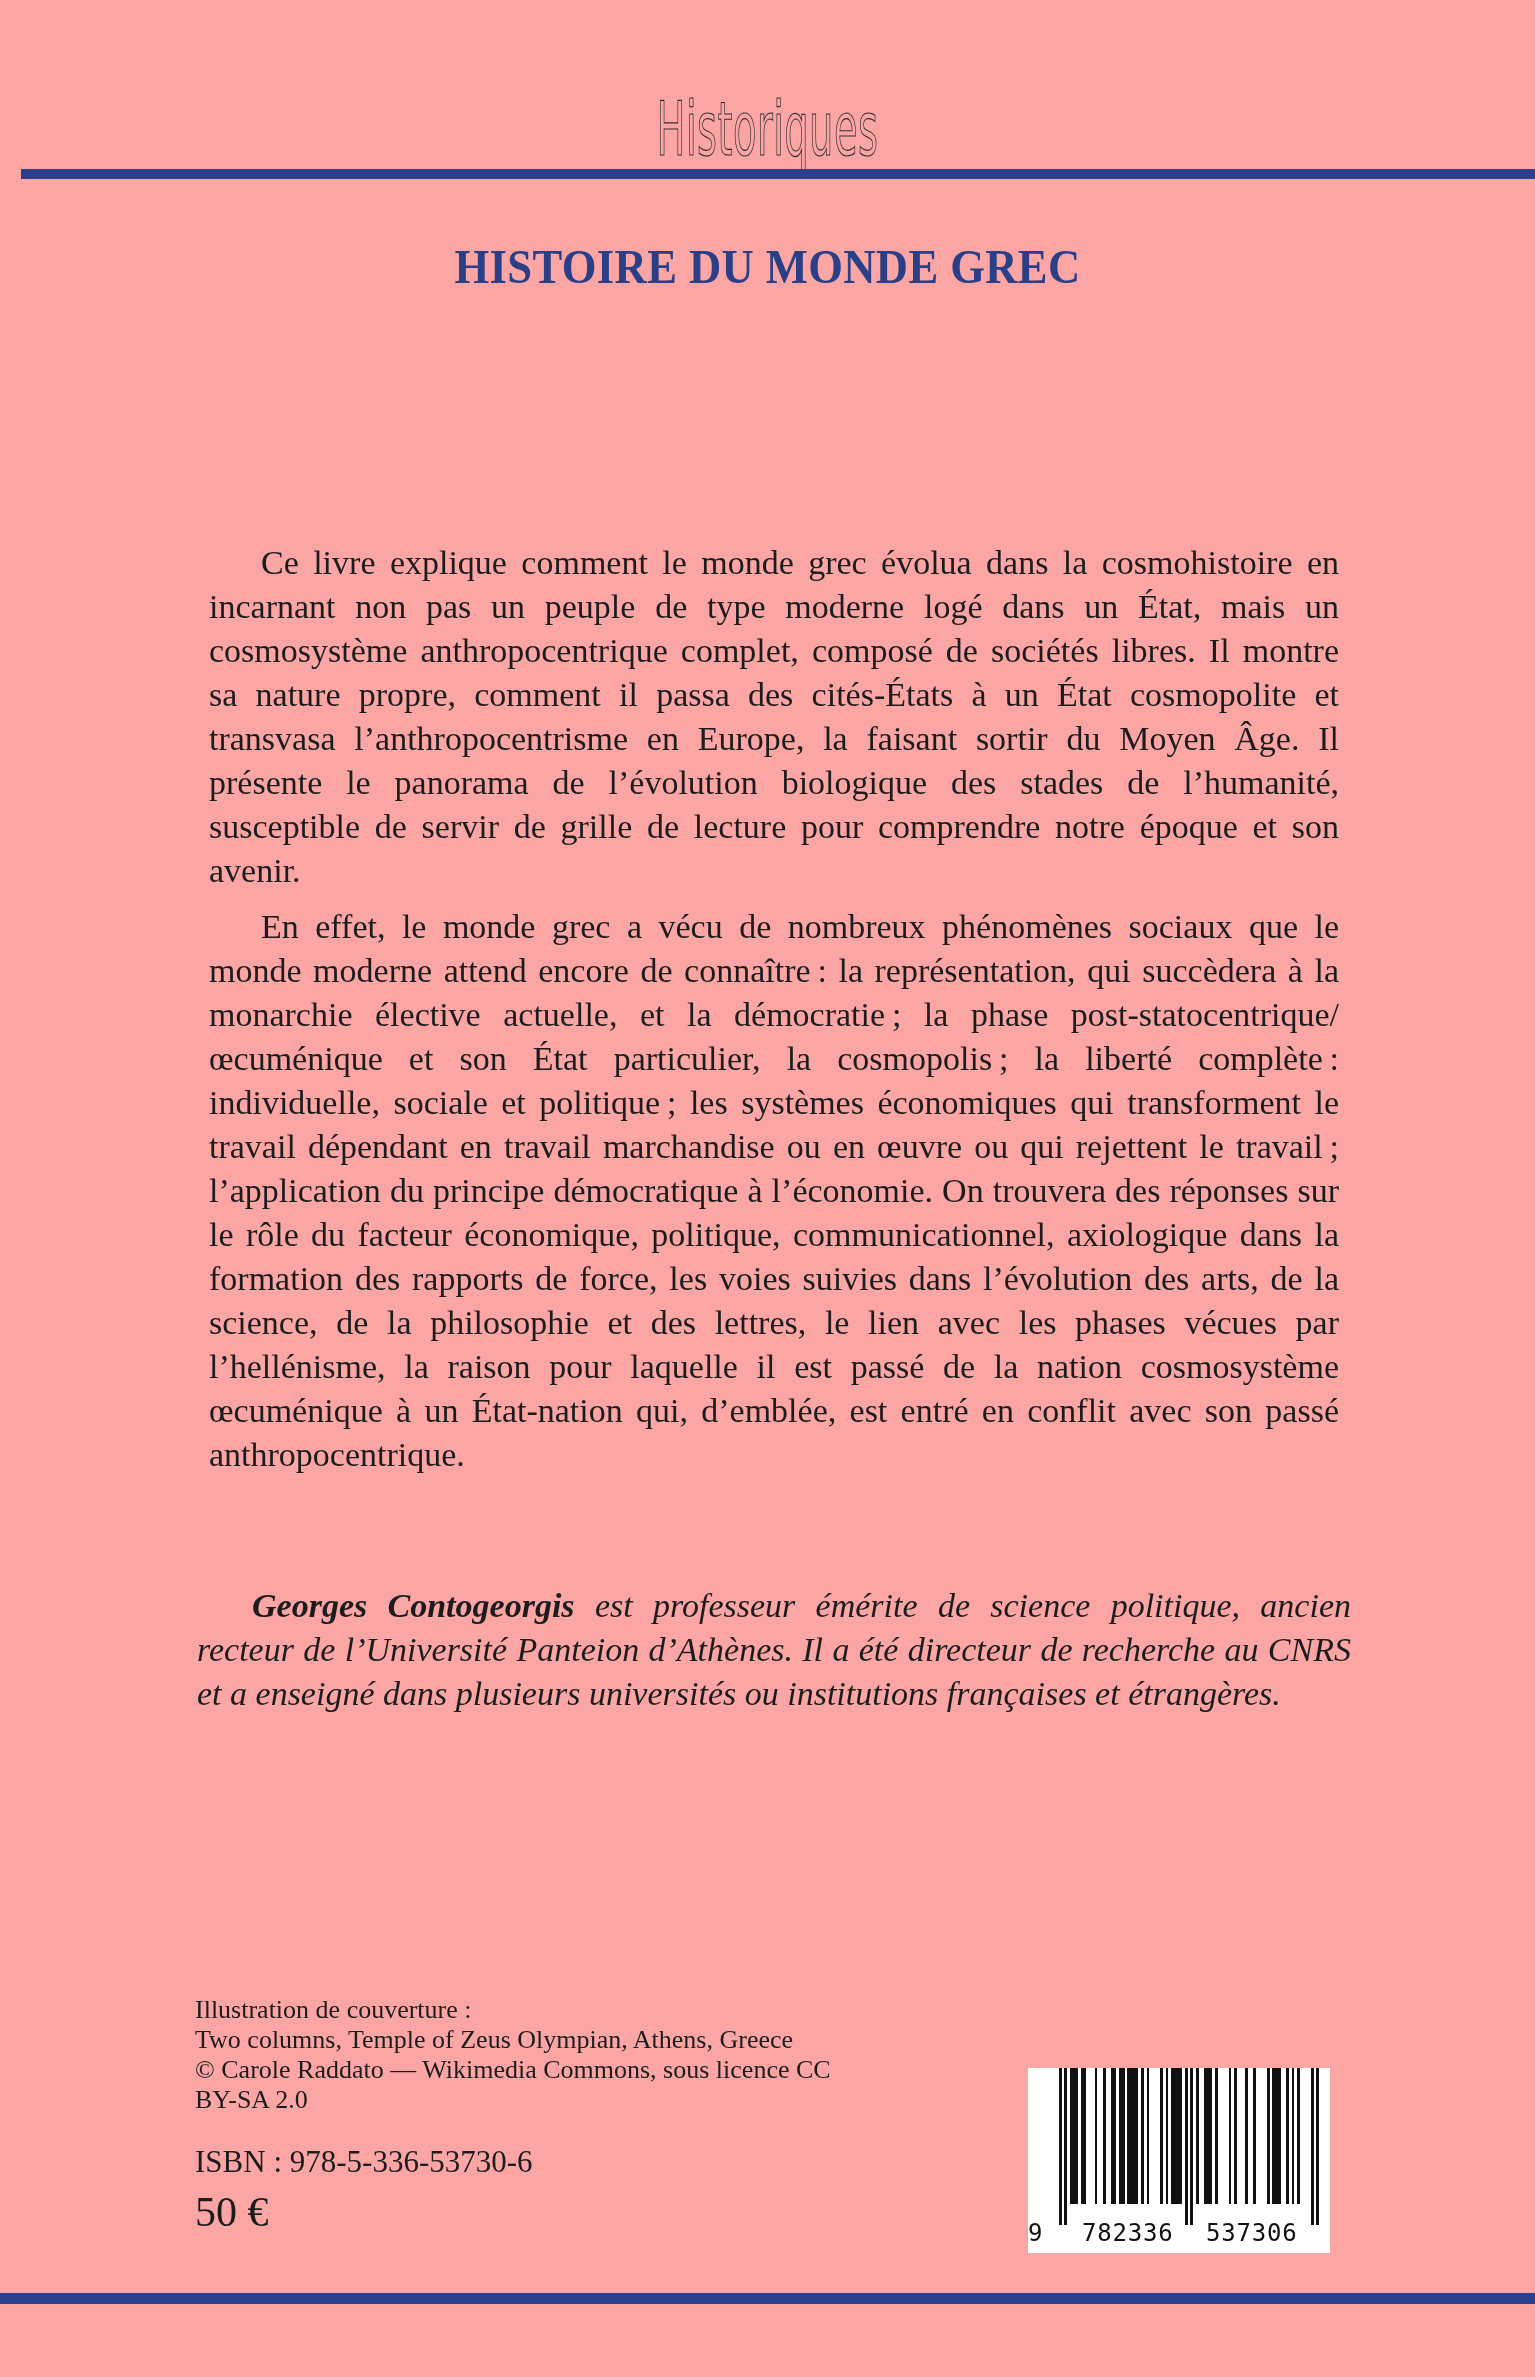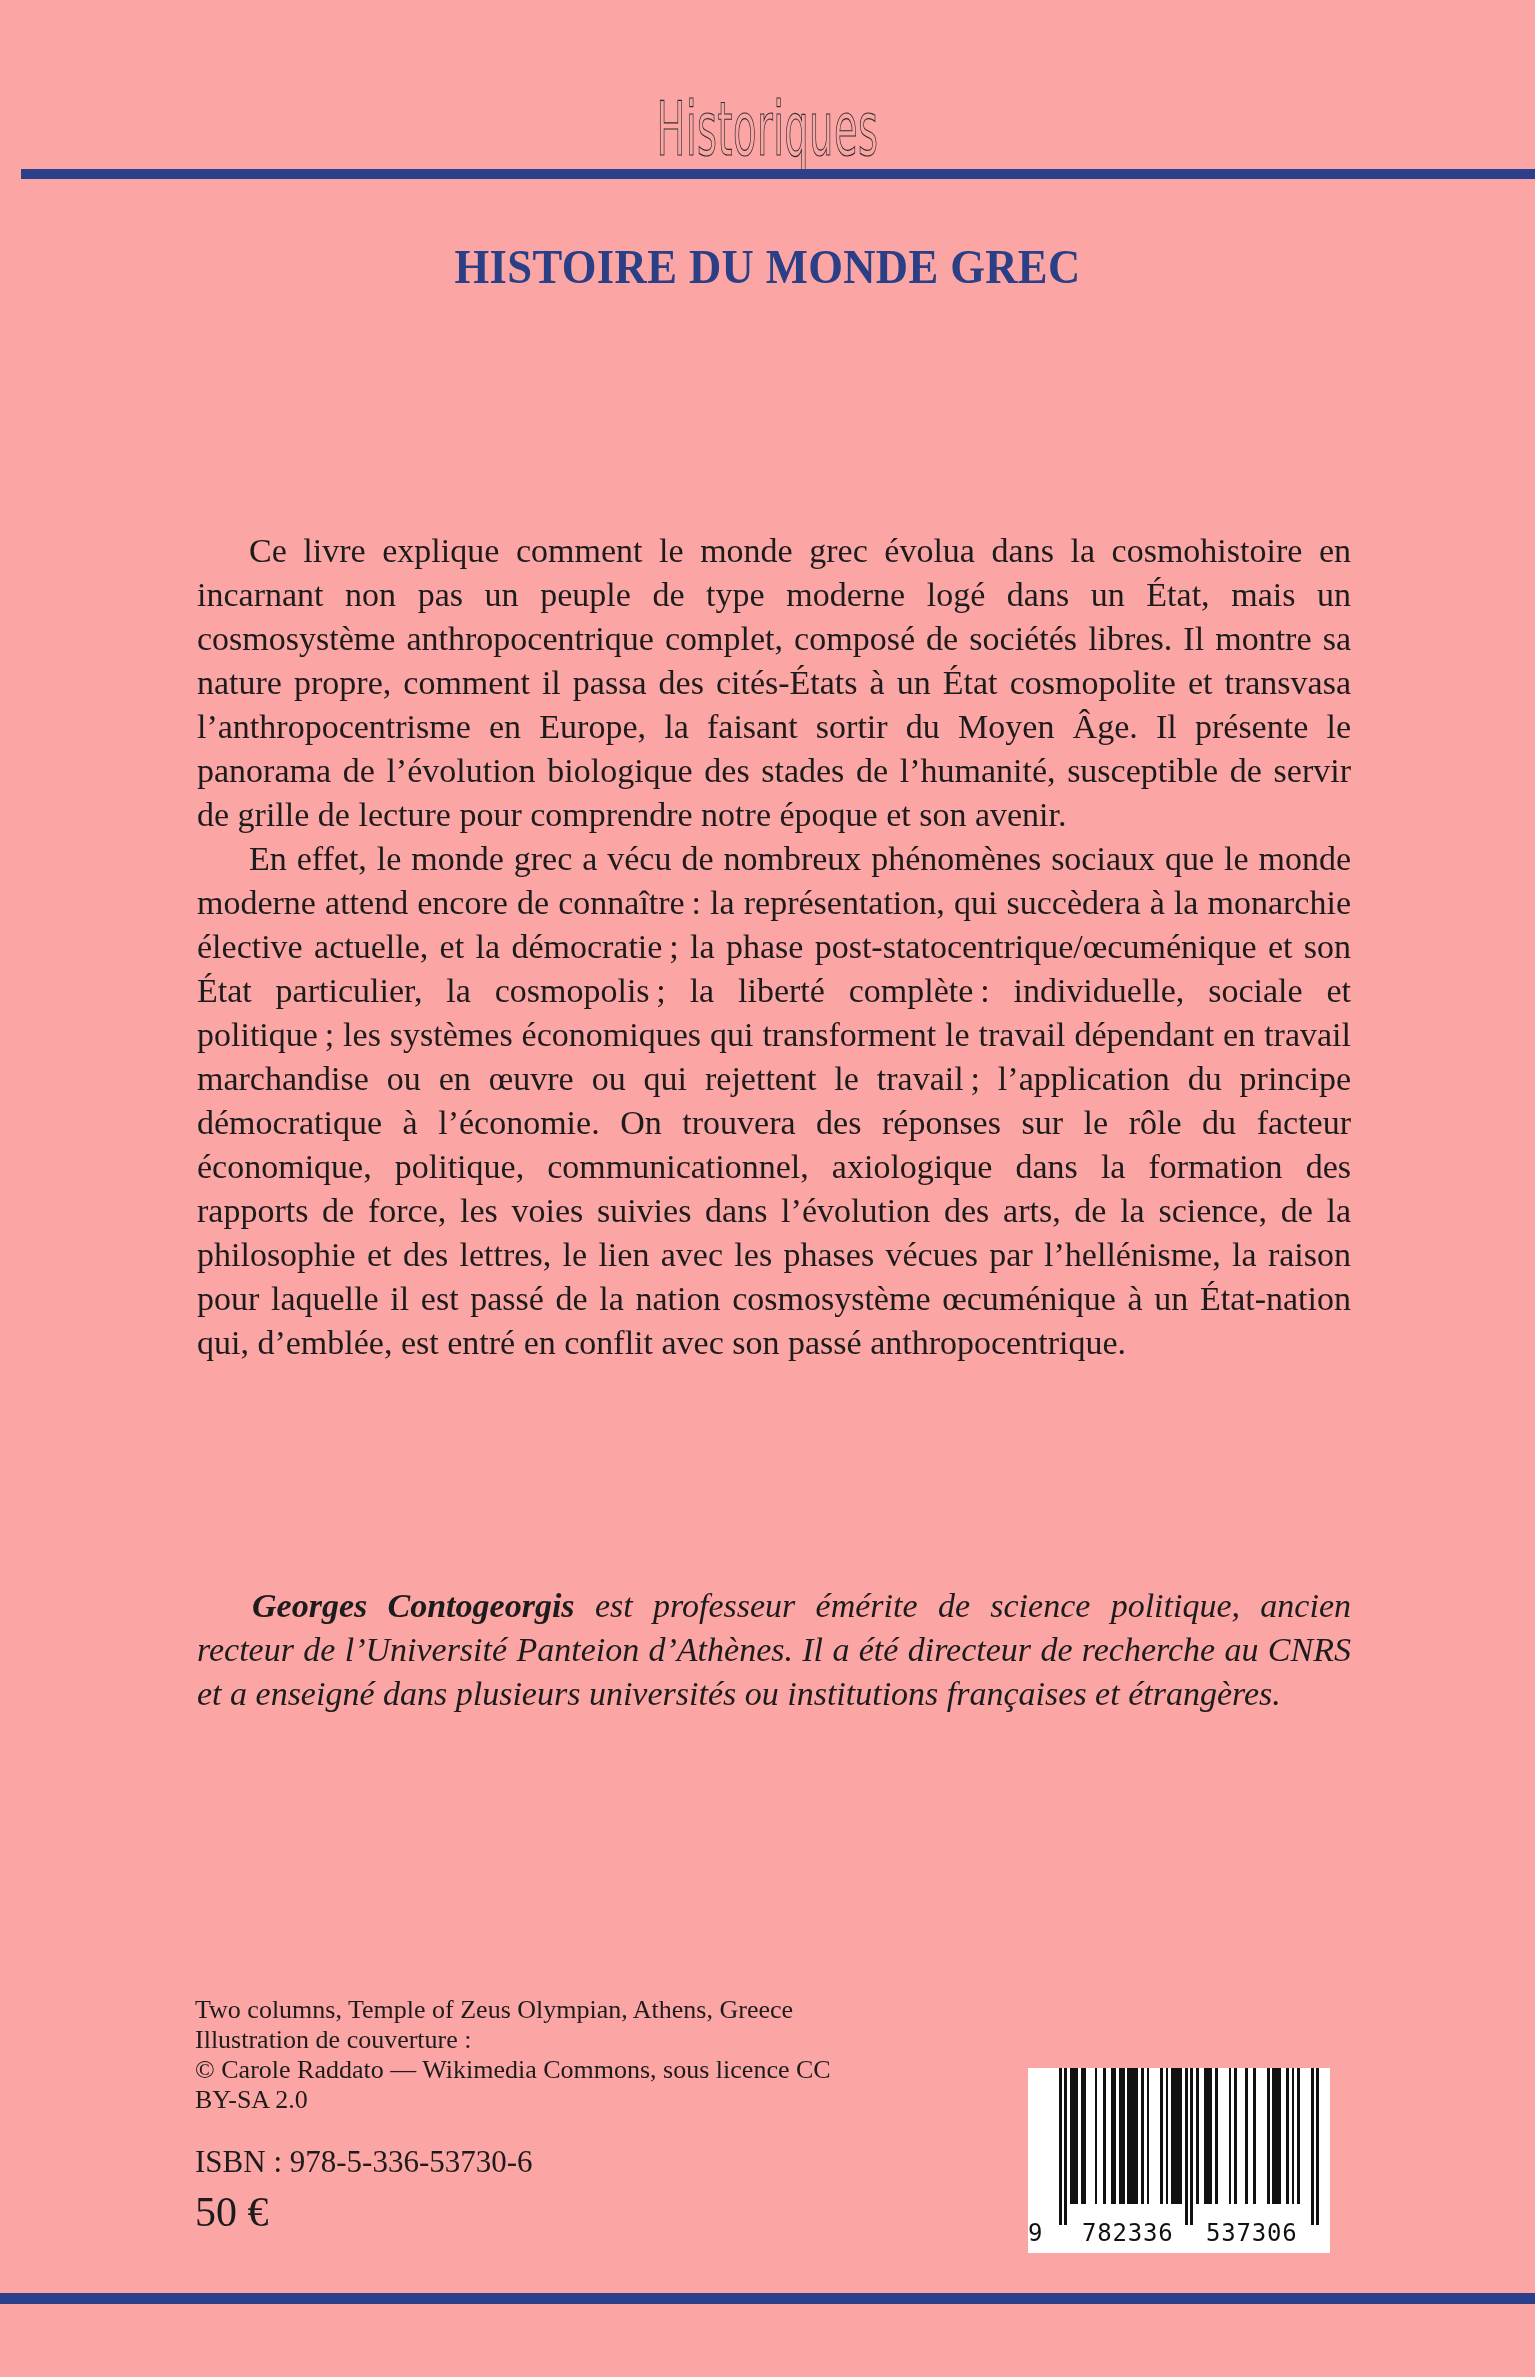--- a/index.html
+++ b/index.html
@@ -35,21 +35,21 @@
     transform:scaleX(0.93);
     transform-origin:center;
     white-space:nowrap;
     letter-spacing:0.4px;
   }
   .synopsis{
     position:absolute;top:529px;left:197px;width:1154px;
     font-size:34px;line-height:44px;
     text-align:justify;
   }
-  .synopsis p{margin:0;text-indent:52px;}
+  .synopsis p{margin:12px;text-indent:52px;}
   .bio{
     position:absolute;top:1584px;left:197px;width:1154px;
     font-size:34px;line-height:44px;
     font-style:italic;
     text-align:justify;
     text-indent:55px;
   }
   .bio .author{font-weight:bold;}
   .credits{
     position:absolute;top:1995px;left:195px;width:638px;
@@ -90,22 +90,22 @@
   <h1 class="title">HISTOIRE DU MONDE GREC</h1>
 
   <div class="synopsis">
     <p>Ce livre explique comment le monde grec évolua dans la cosmohistoire en incarnant non pas un peuple de type moderne logé dans un État, mais un cosmosystème anthropocentrique complet, composé de sociétés libres. Il montre sa nature propre, comment il passa des cités-États à un État cosmopolite et transvasa l’anthropocentrisme en Europe, la faisant sortir du Moyen Âge. Il présente le panorama de l’évolution biologique des stades de l’humanité, susceptible de servir de grille de lecture pour comprendre notre époque et son avenir.</p>
     <p>En effet, le monde grec a vécu de nombreux phénomènes sociaux que le monde moderne attend encore de connaître : la représentation, qui succèdera à la monarchie élective actuelle, et la démocratie ; la phase post-statocentrique/œcuménique et son État particulier, la cosmopolis ; la liberté complète : individuelle, sociale et politique ; les systèmes économiques qui transforment le travail dépendant en travail marchandise ou en œuvre ou qui rejettent le travail ; l’application du principe démocratique à l’économie. On trouvera des réponses sur le rôle du facteur économique, politique, communicationnel, axiologique dans la formation des rapports de force, les voies suivies dans l’évolution des arts, de la science, de la philosophie et des lettres, le lien avec les phases vécues par l’hellénisme, la raison pour laquelle il est passé de la nation cosmosystème œcuménique à un État-nation qui, d’emblée, est entré en conflit avec son passé anthropocentrique.</p>
   </div>
 
   <div class="bio"><span class="author">Georges Contogeorgis</span><span> est professeur émérite de science politique, ancien recteur de l’Université Panteion d’Athènes. Il a été directeur de recherche au CNRS et a enseigné dans plusieurs universités ou institutions françaises et étrangères.</span></div>
 
   <div class="credits">
+    <div>Illustration de couverture :</div>
     <div>Two columns, Temple of Zeus Olympian, Athens, Greece</div>
-    <div>Illustration de couverture :</div>
     <div>© Carole Raddato — Wikimedia Commons, sous licence CC</div>
     <div>BY-SA 2.0</div>
   </div>
 
   <div class="isbn">ISBN : 978-5-336-53730-6</div>
 
   <div class="price">50 €</div>
 
   <div class="barcode">
     <svg width="260" height="157" shape-rendering="crispEdges" viewBox="0 0 310 187">

